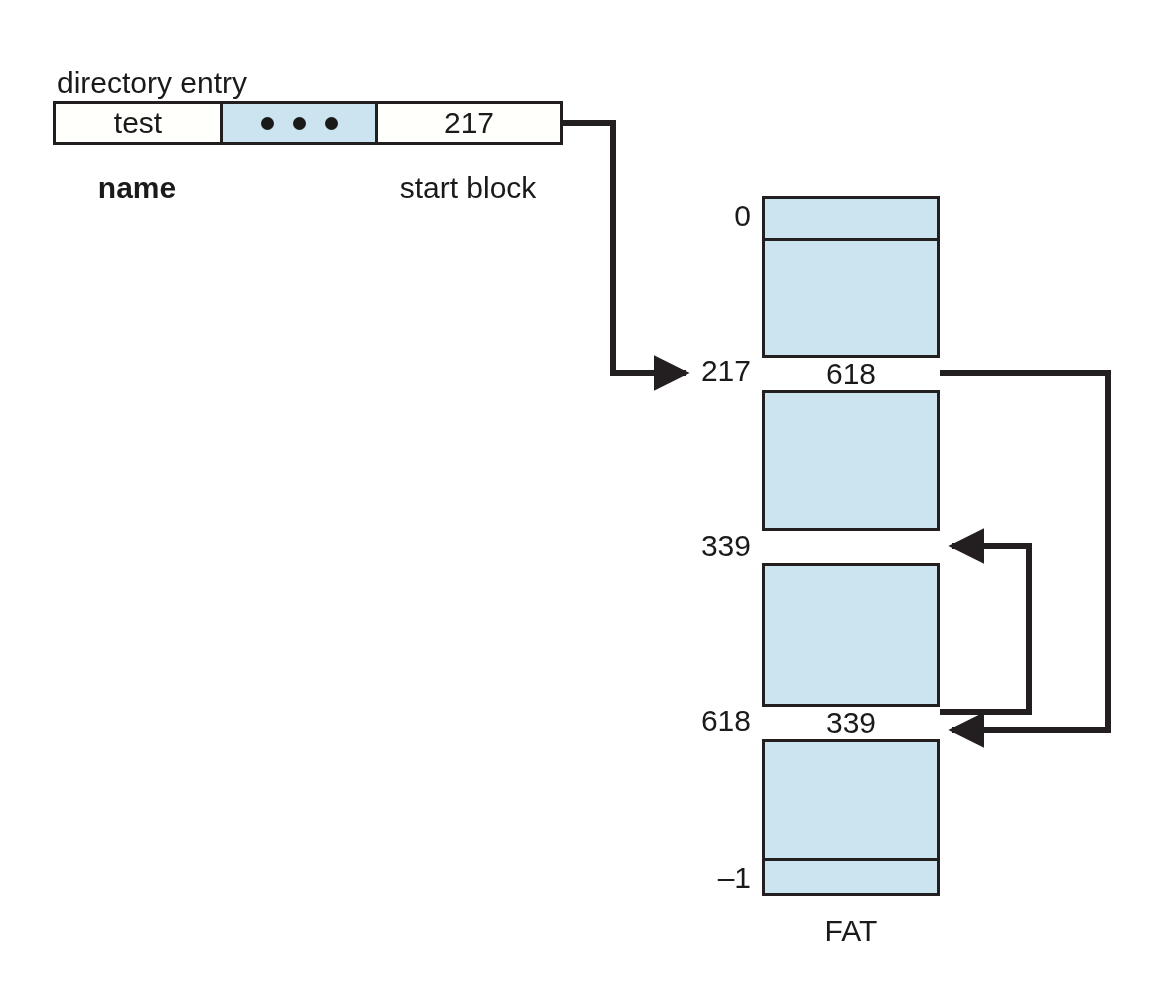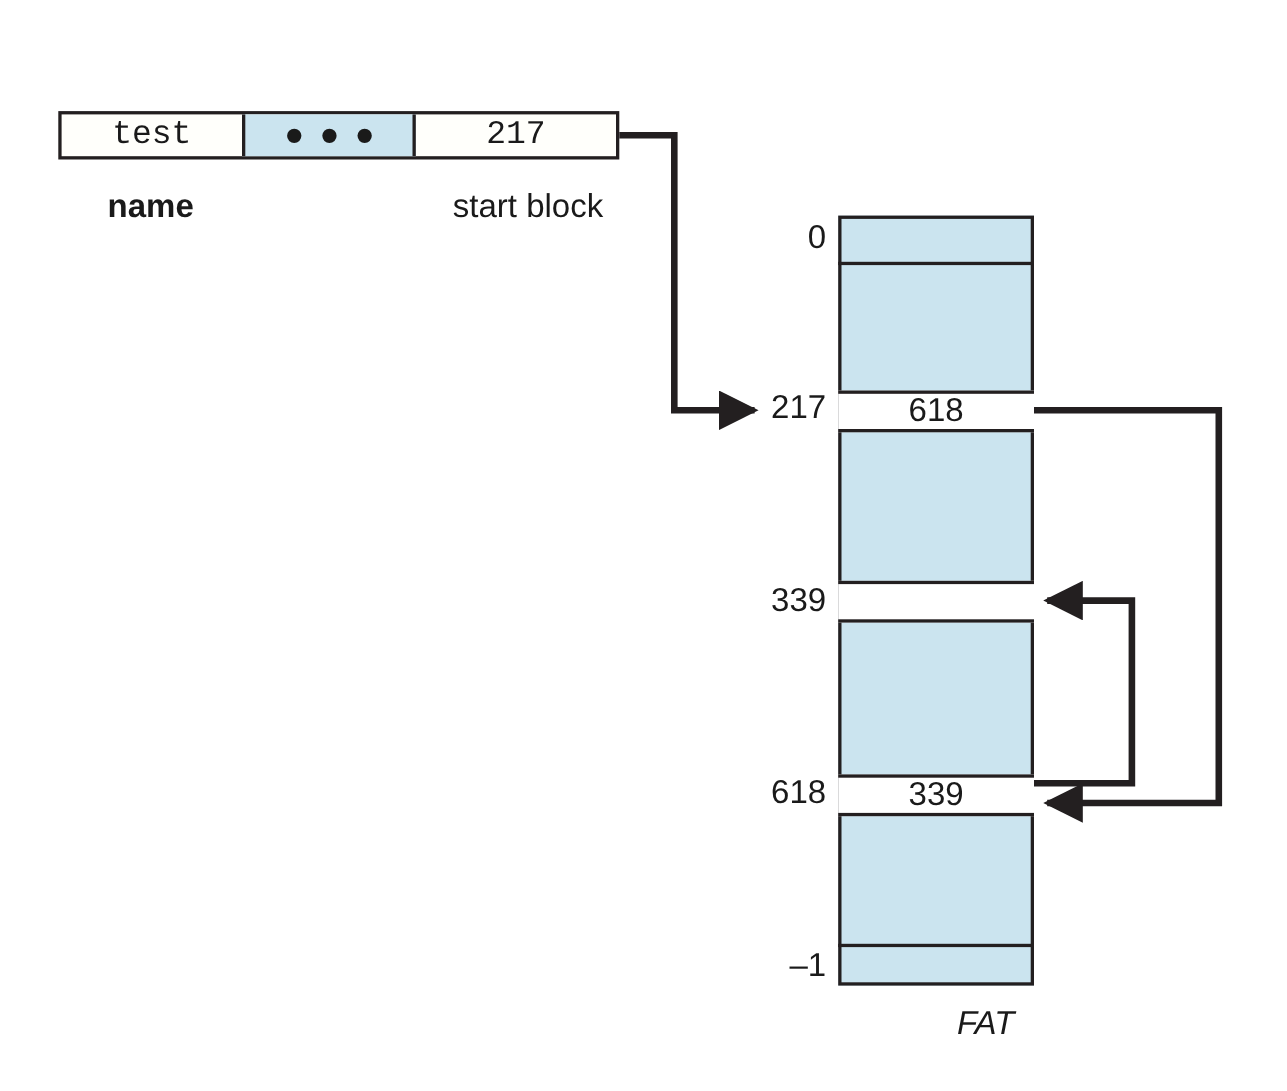--- a/index.html
+++ b/index.html
@@ -48,38 +48,37 @@
     background: #fffffb;
   }
   .dir-cell {
     position: relative;
     display: flex;
     align-items: center;
     justify-content: center;
     font-size: 30px;
     color: #1a1a1a;
     box-sizing: border-box;
-    font-family: Liberation Mono, monospace;
   }
   .dir-cell.name  { width: 164px; }
   .dir-cell.dots  { width: 158px; background: #cbe4ef;
                     border-left: 3px solid #231f20;
                     border-right: 3px solid #231f20; }
   .dir-cell.start { flex: 1 1 auto; }
 
   .dots-row { display: flex; gap: 19px; align-items: center; }
   .dot {
     width: 13px; height: 13px;
     border-radius: 50%;
     background: #1a1a1a;
     display: block;
   }
 
   #lbl-name  { left: 137px; top: 188px; font-weight: bold; }
-  #lbl-start { left: 480px; top: 188px; }
+  #lbl-start { left: 468px; top: 188px; }
 
   
   .fat {
     position: absolute;
     left: 762px;
     top: 196px;
     width: 178px;
     height: 700px;
     box-sizing: border-box;
     border: 3px solid #231f20;
@@ -101,37 +100,38 @@
   }
   .fat-sep {
     position: absolute;
     left: -3px;
     width: 178px;
     height: 0;
     border-top: 3px solid #231f20;
     box-sizing: border-box;
   }
 
-  #fat-caption { left: 896px; top: 931px; font-style: italic; }
+  #fat-caption { left: 851px; top: 931px; }
   #lbl-ndisk   { left: 742px; top: 878px; }
 
   
   .wires {
     position: absolute;
     left: 0; top: 0;
     width: 1170px; height: 992px;
     overflow: visible;
     pointer-events: none;
   }
 </style>
 </head>
 <body>
 
 <div class="stage">
 
+  <div class="txt" id="dir-title">directory entry</div>
 
   <div class="dir-entry">
     <div class="dir-cell name">test</div>
     <div class="dir-cell dots">
       <span class="dots-row">
         <span class="dot"></span>
           <span class="dot"></span>
           <span class="dot"></span>
       </span>
     </div>

